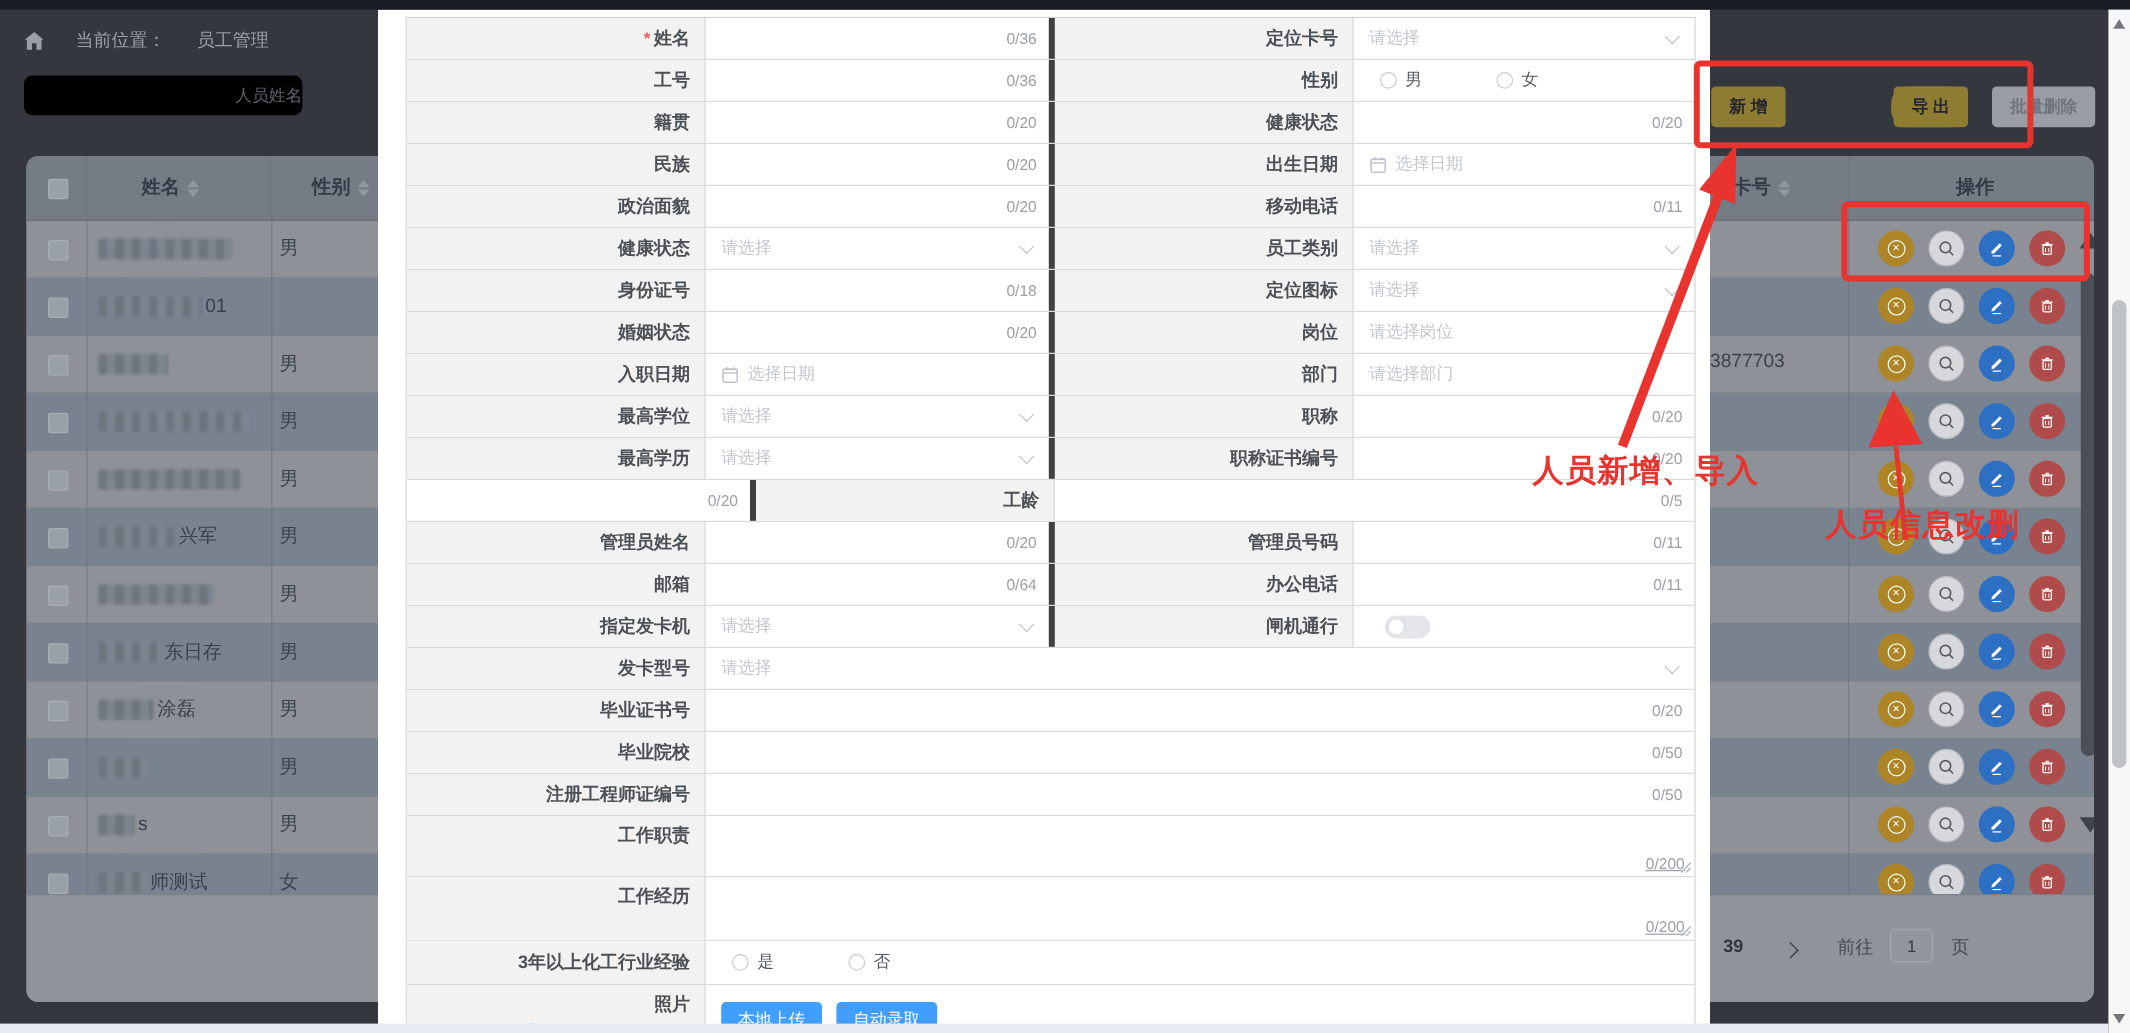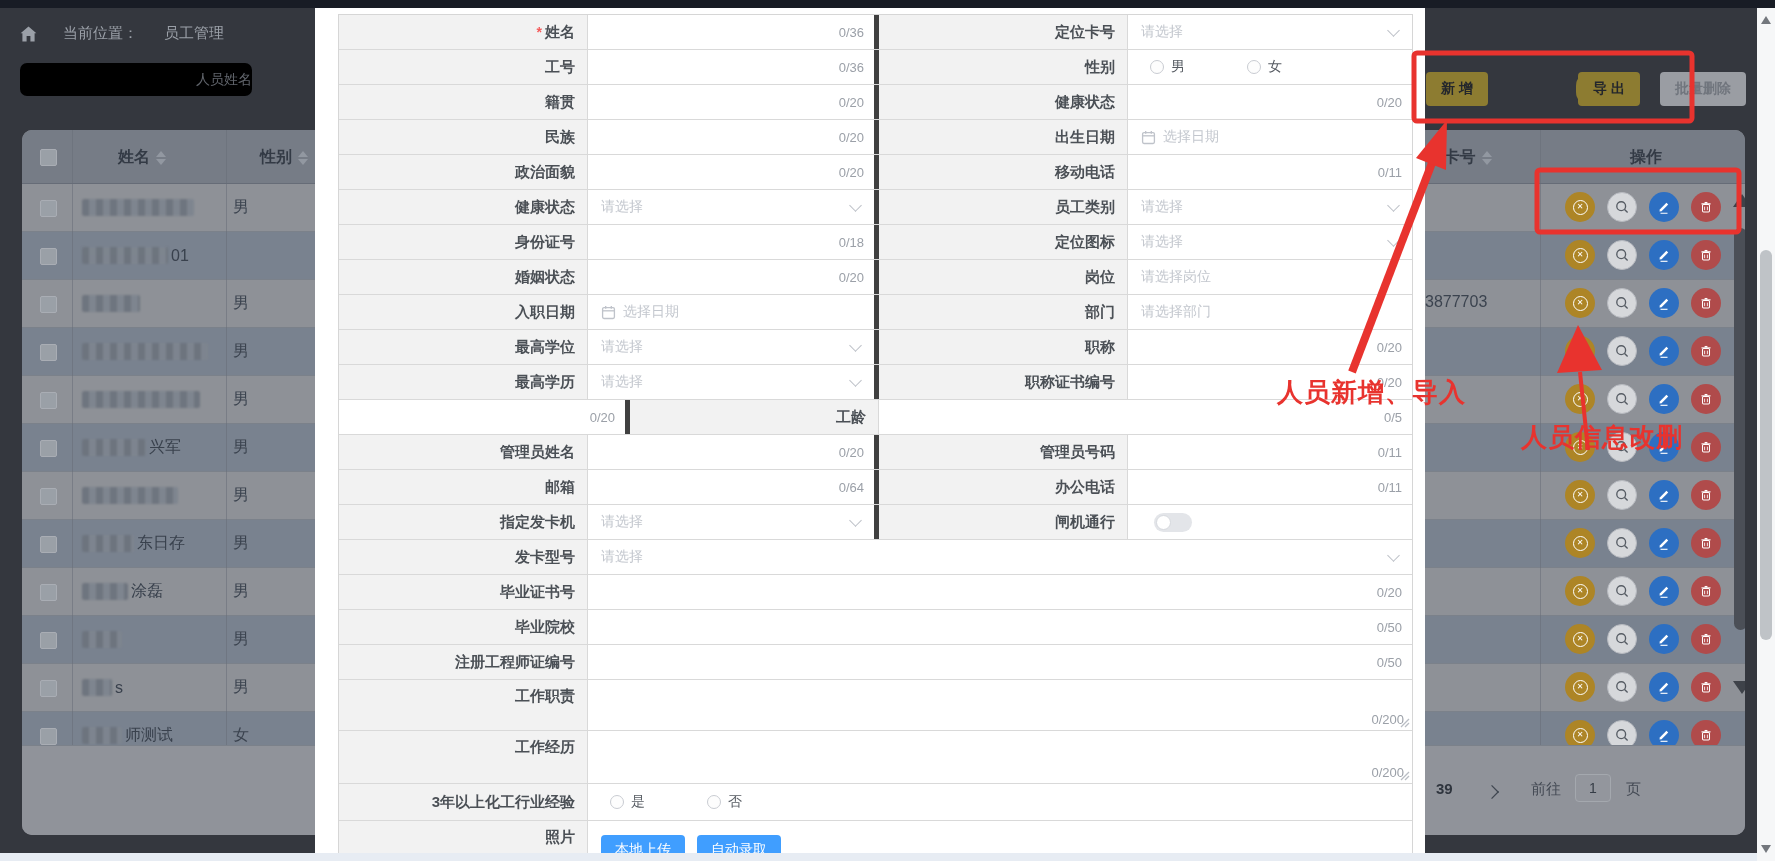--- a/index.html
+++ b/index.html
@@ -66,21 +66,21 @@
   .frow{display:flex;border-bottom:1px solid #d9d9d9;height:34px;}
   .frow.h50{height:50px;} .frow.h52{height:52px;} .frow.h36{height:36px;}
   .fl{width:249px;flex:0 0 249px;background:#f2f2f2;border-right:1px solid #d9d9d9;box-sizing:border-box;
       display:flex;align-items:center;justify-content:flex-end;padding-right:12px;
       font-size:15px;font-weight:bold;color:#4b5056;white-space:nowrap;}
   .frow.h50 .fl,.frow.h52 .fl{align-items:flex-start;padding-top:7px;}
   .fi{flex:0 0 291px;width:291px;position:relative;display:flex;align-items:center;box-sizing:border-box;border-right:5px solid #404040;}
   .fi.last,.fi.wide{flex:1 1 auto;border-right:none;}
   .star{color:#f45b5b;margin-right:3px;font-size:14px;}
   .cnt{margin-left:auto;padding-right:10px;font-size:13px;color:#9ba0a8;}
-  .cnt.ta{position:absolute;right:8px;bottom:3px;margin:0;padding:0;}
+  .cnt.ta{position:absolute;right:8px;bottom:3px;margin:0;padding:0;text-decoration:underline;}
   .ph{padding-left:13px;font-size:14px;color:#c3c7ce;display:flex;align-items:center;gap:7px;}
   .chev{width:8px;height:8px;border-right:1.6px solid #bcc0c7;border-bottom:1.6px solid #bcc0c7;
         transform:rotate(45deg);margin:0 14px 4px auto;align-self:center;}
   .radio{display:flex;align-items:center;gap:7px;margin-left:22px;}
   .radio + .radio{margin-left:62px;}
   .rdot{width:14px;height:14px;border:1px solid #c9ccd2;border-radius:50%;background:#fdfdfd;box-sizing:border-box;}
   .rlab{font-size:14px;color:#565b62;}
   .switch{margin-left:26px;width:38px;height:19px;border-radius:10px;background:#e3e5e9;position:relative;display:inline-block;}
   .knob{position:absolute;left:2px;top:2px;width:15px;height:15px;border-radius:50%;background:#fff;border:1px solid #d6d9de;box-sizing:border-box;}
   .grip{position:absolute;right:2px;bottom:2px;}

